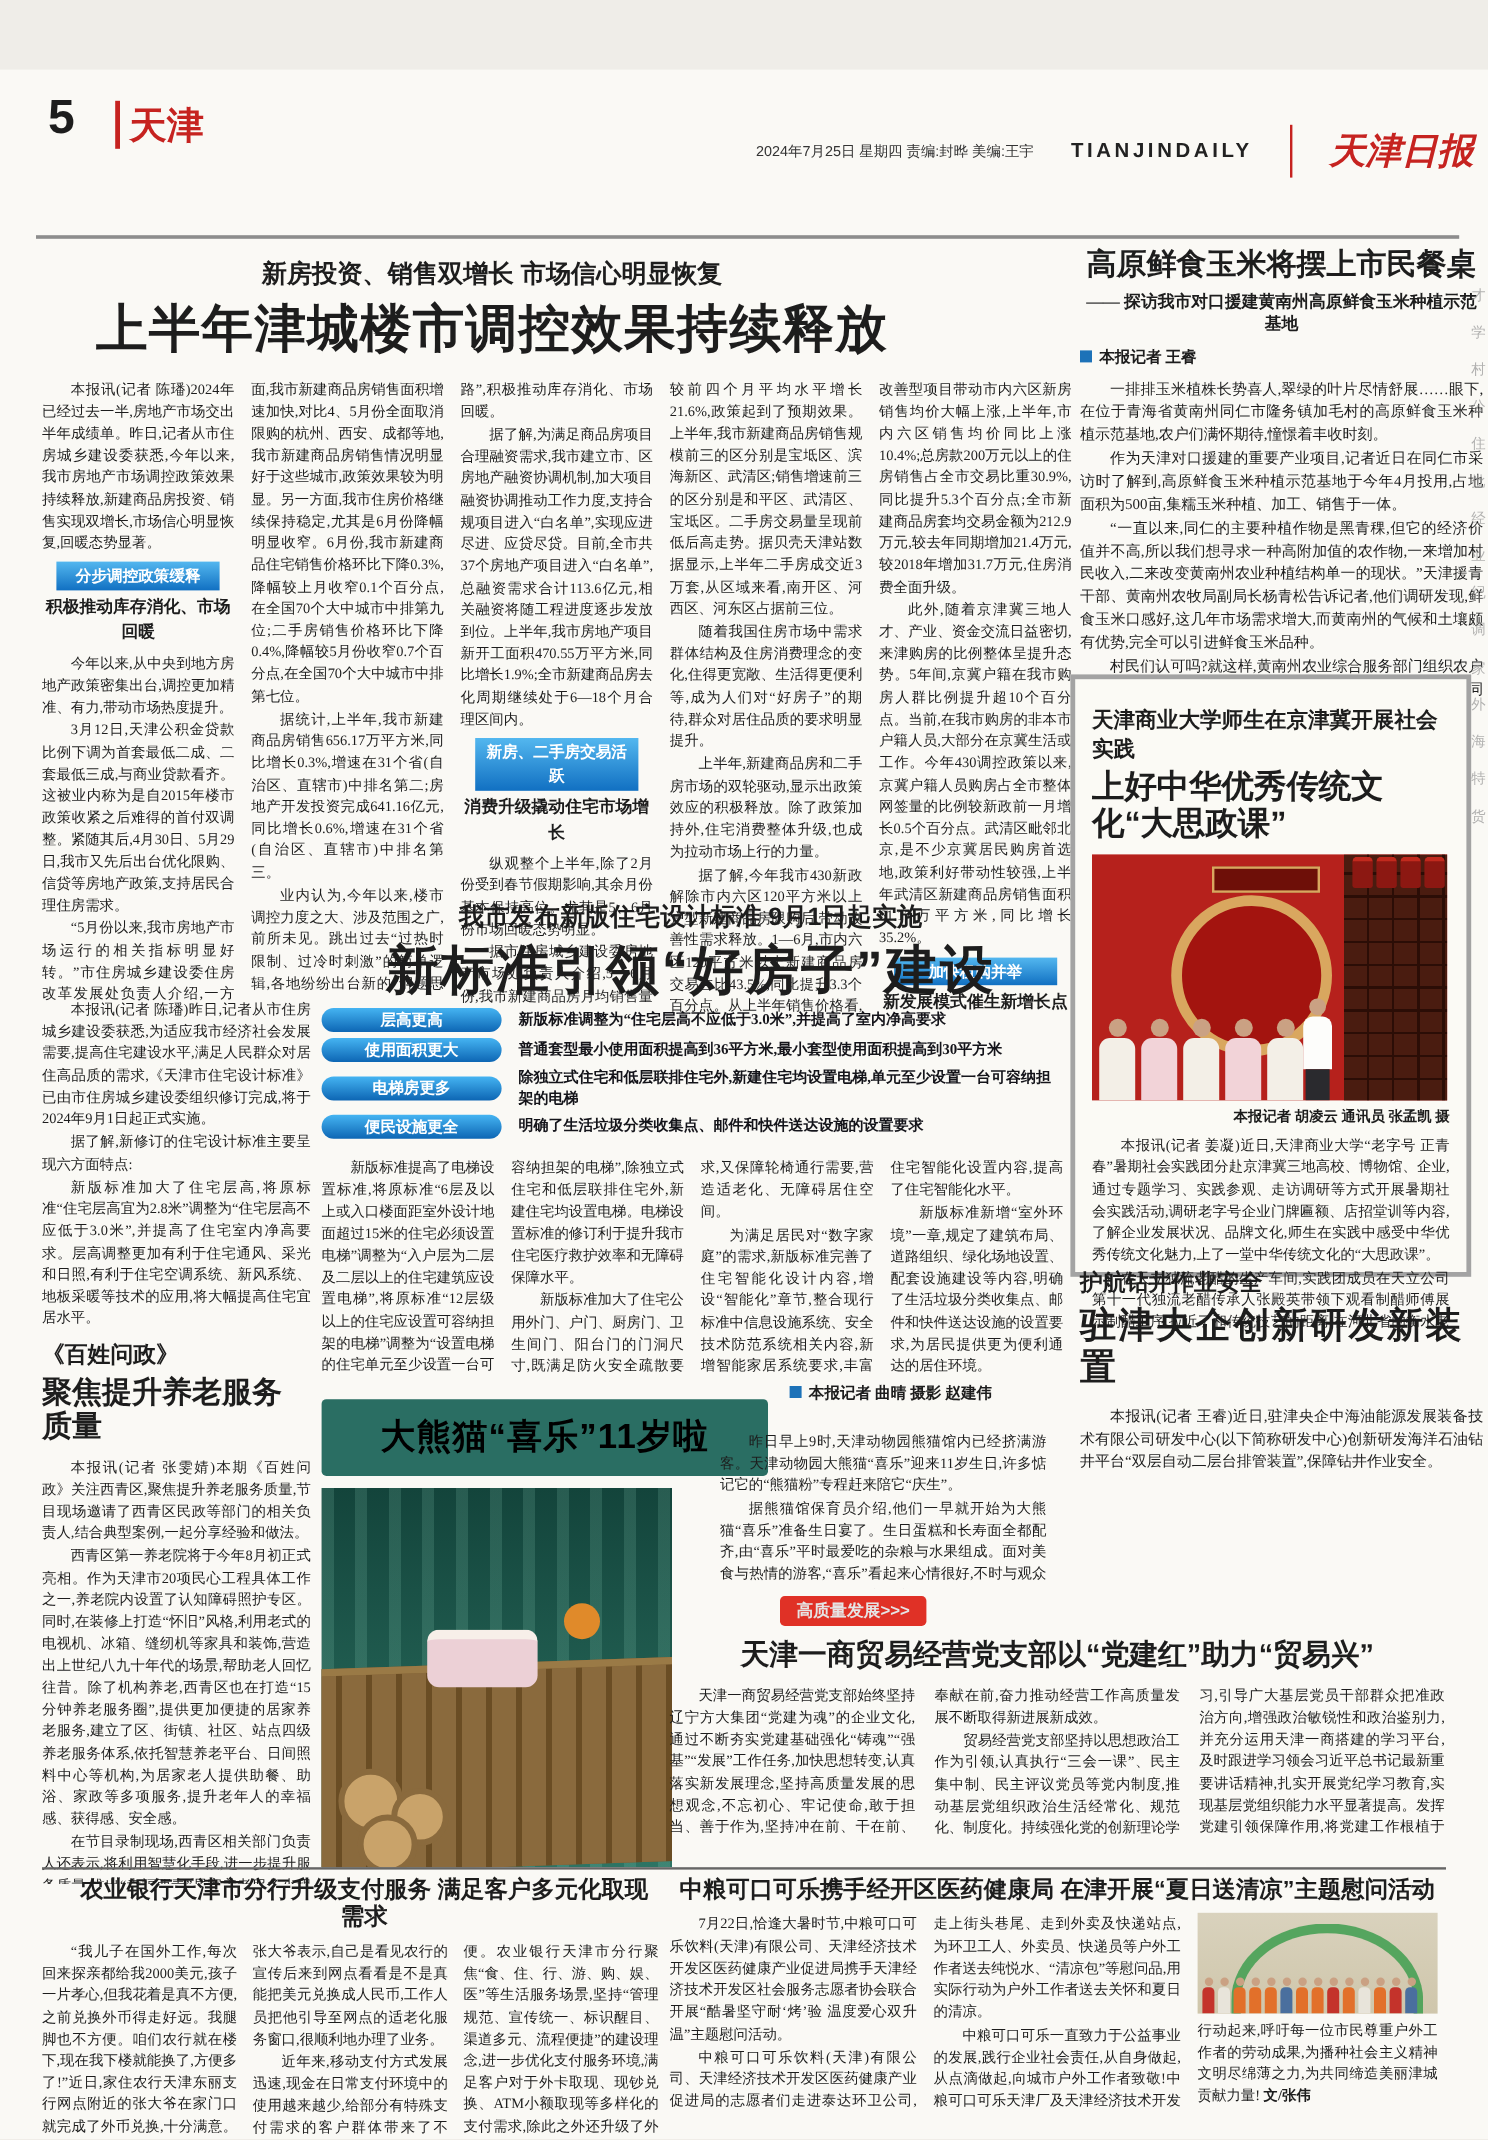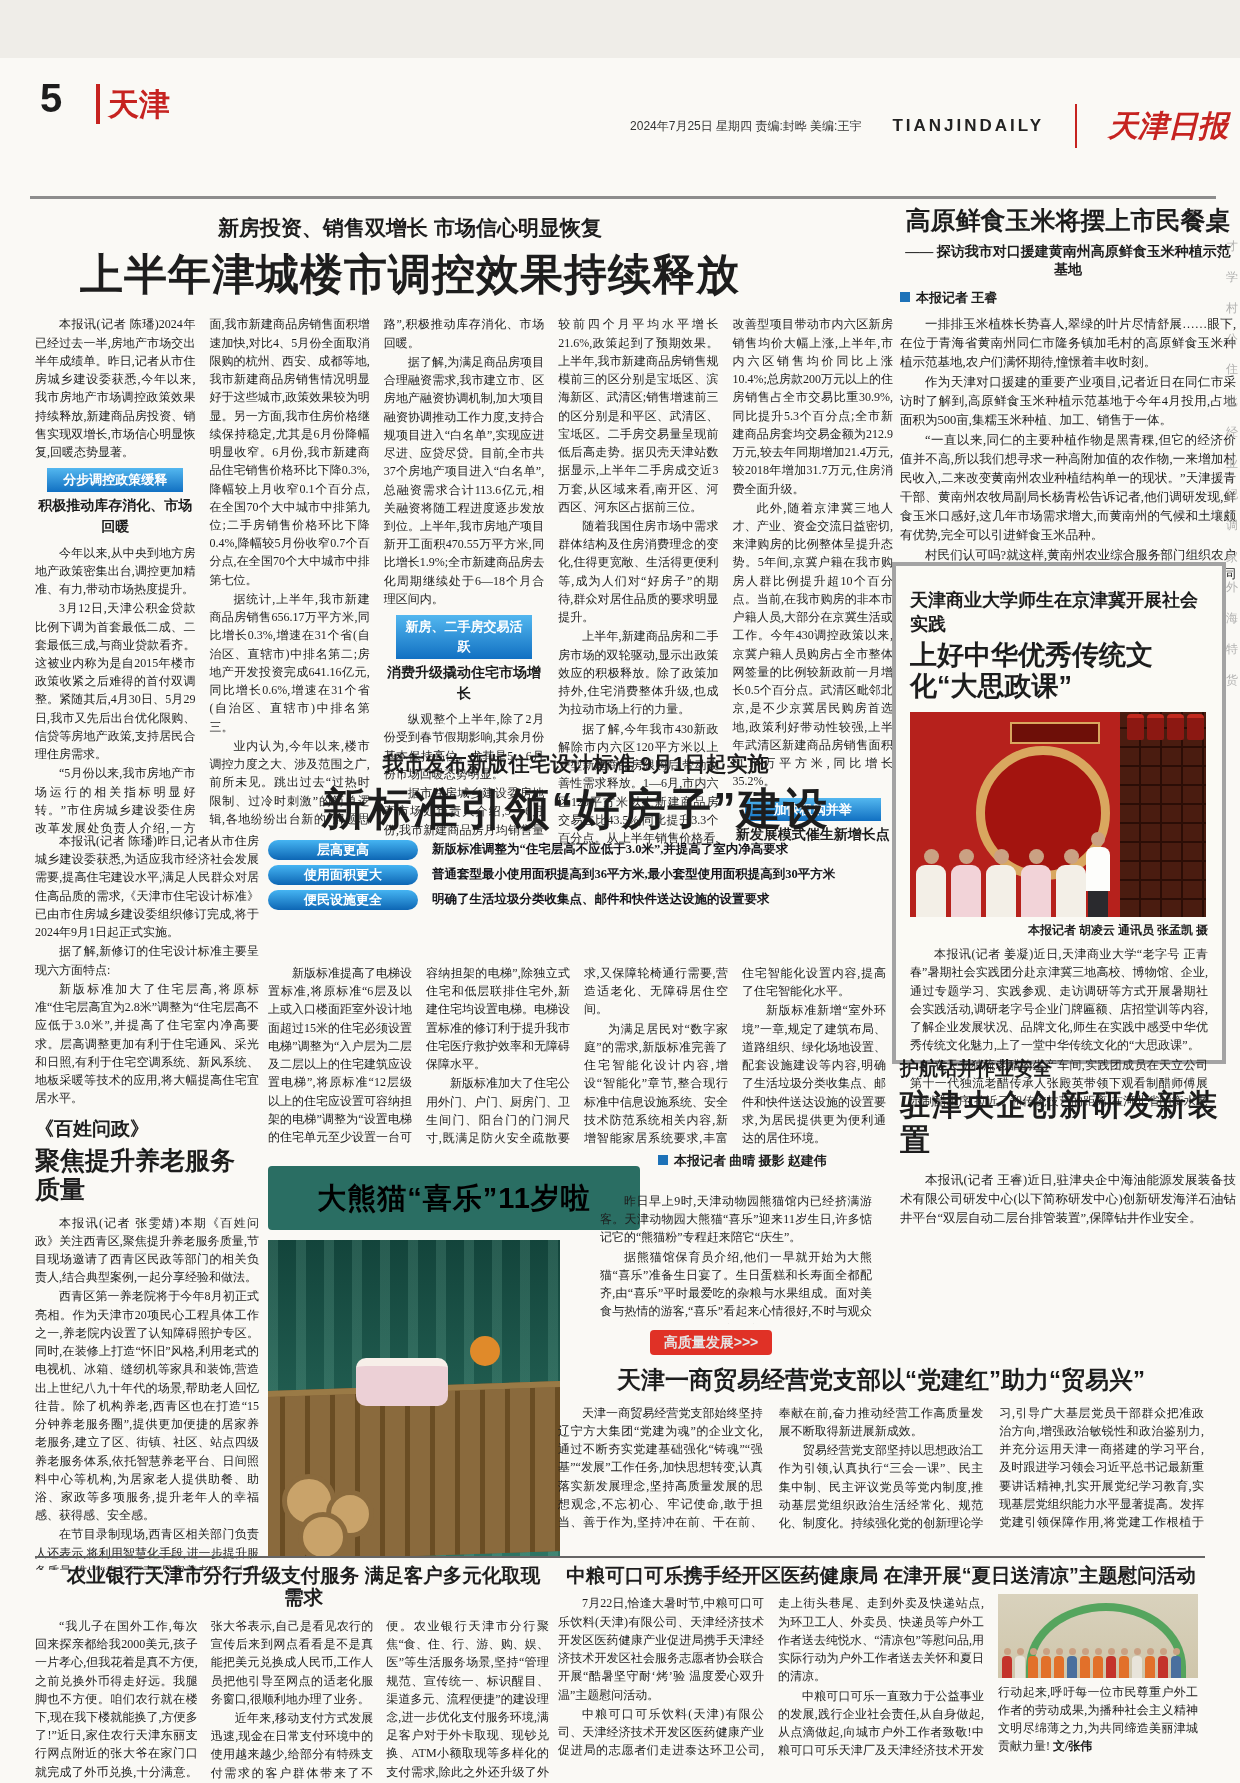--- a/index.html
+++ b/index.html
@@ -249,20 +249,24 @@
     <div class="pills">
       <div class="pillrow">
         <span class="pill">层高更高</span>
         <span class="pilltxt">新版标准调整为“住宅层高不应低于3.0米”,并提高了室内净高要求</span>
       </div>
       <div class="pillrow">
         <span class="pill">使用面积更大</span>
         <span class="pilltxt">普通套型最小使用面积提高到36平方米,最小套型使用面积提高到30平方米</span>
       </div>
       <div class="pillrow">
+        <span class="pill">电梯房更多</span>
+        <span class="pilltxt">除独立式住宅和低层联排住宅外,新建住宅均设置电梯,单元至少设置一台可容纳担架的电梯</span>
+      </div>
+      <div class="pillrow">
         <span class="pill">便民设施更全</span>
         <span class="pilltxt">明确了生活垃圾分类收集点、邮件和快件送达设施的设置要求</span>
       </div>
     </div>
   </div>
 
   <div class="abs a6">
     <div class="body">
         <div class="blk blk-p">新版标准提高了电梯设置标准,将原标准“6层及以上或入口楼面距室外设计地面超过15米的住宅必须设置电梯”调整为“入户层为二层及二层以上的住宅建筑应设置电梯”,将原标准“12层级以上的住宅应设置可容纳担架的电梯”调整为“设置电梯的住宅单元至少设置一台可容纳担架的电梯”,除独立式住宅和低层联排住宅外,新建住宅均设置电梯。电梯设置标准的修订利于提升我市住宅医疗救护效率和无障碍保障水平。</div>
         <div class="blk blk-p">新版标准加大了住宅公用外门、户门、厨房门、卫生间门、阳台门的门洞尺寸,既满足防火安全疏散要求,又保障轮椅通行需要,营造适老化、无障碍居住空间。</div>

